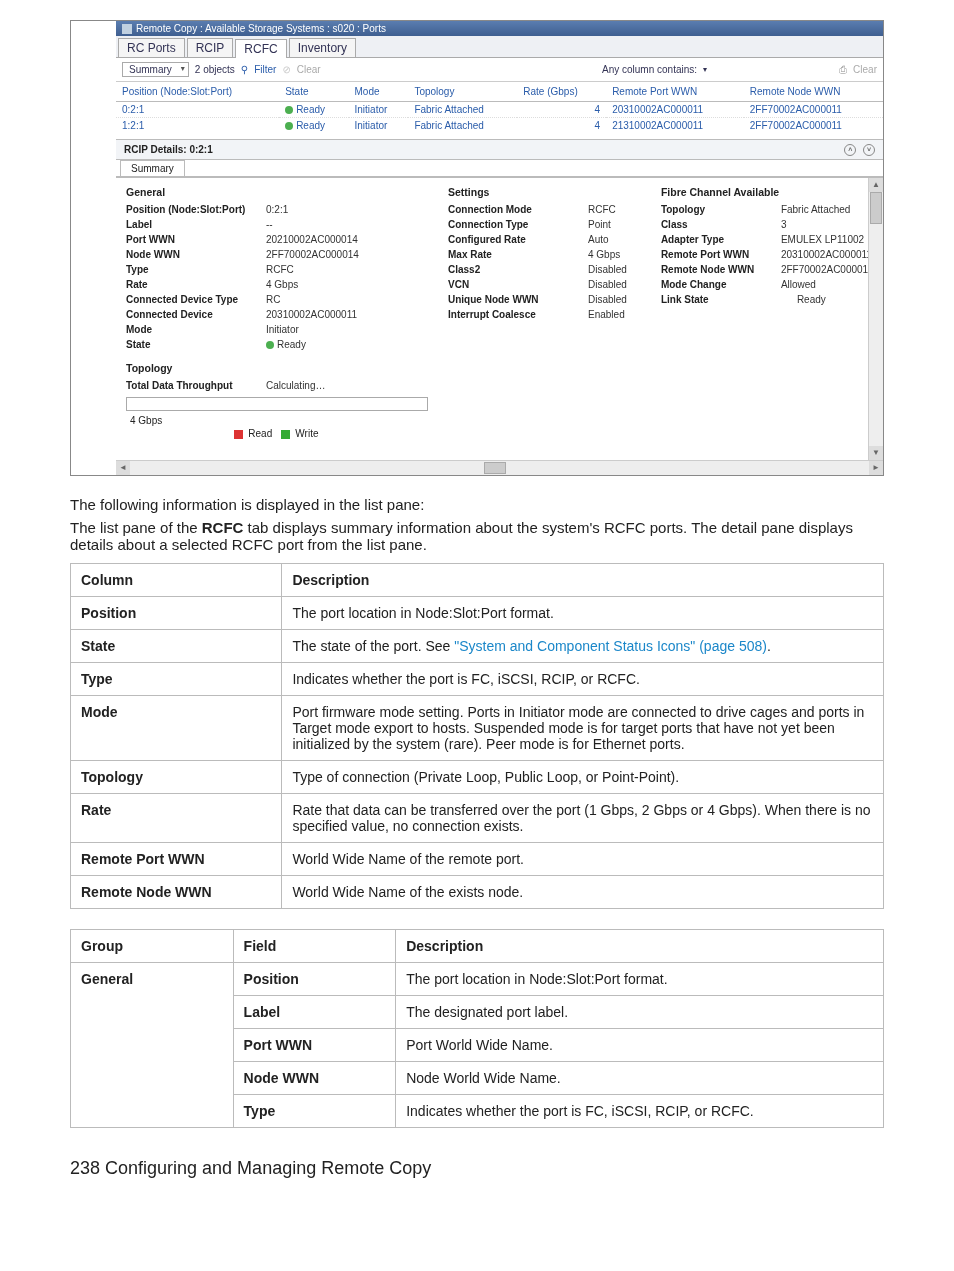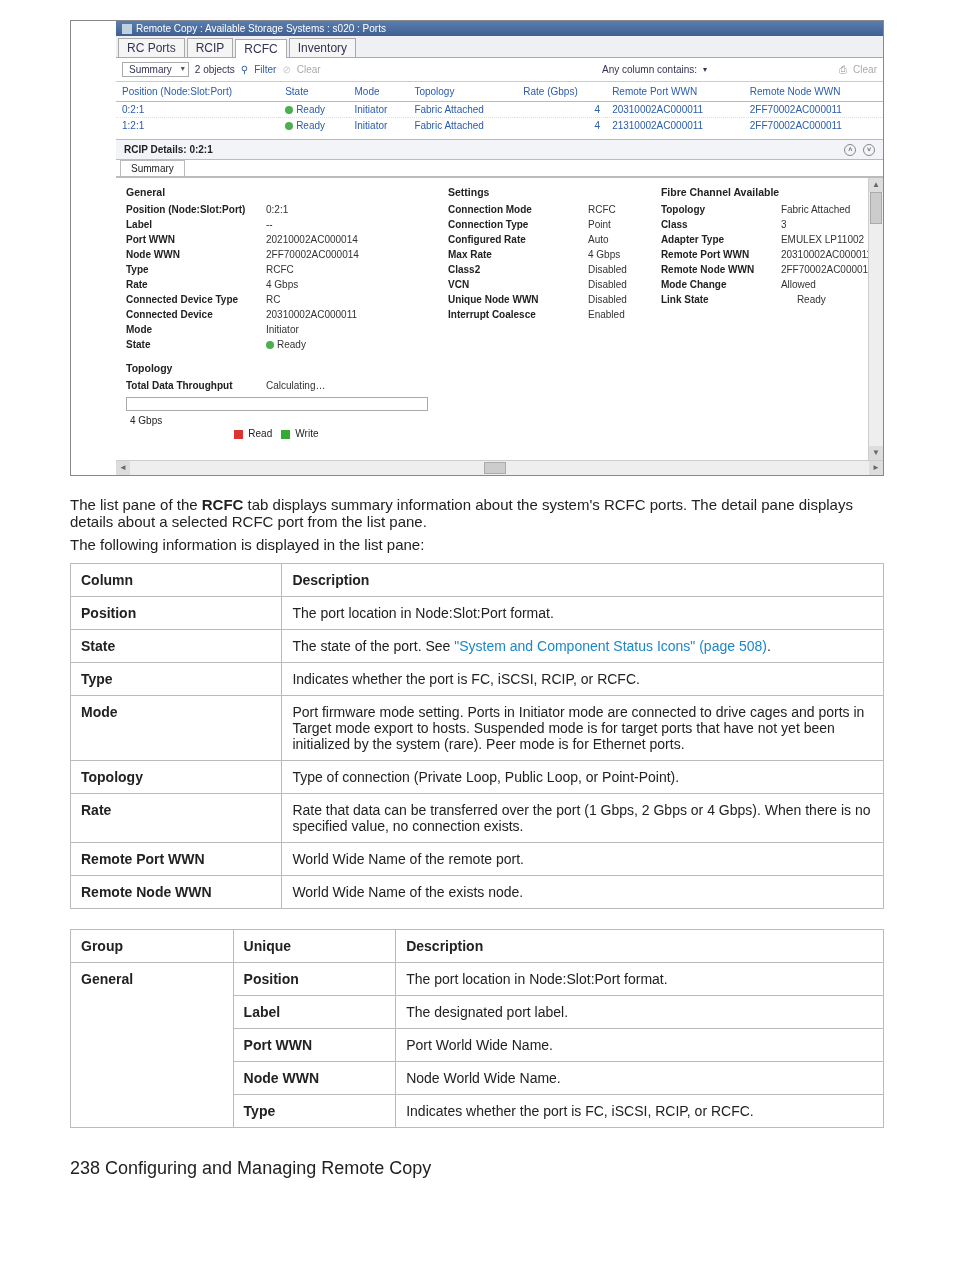--- a/index.html
+++ b/index.html
@@ -487,24 +487,24 @@
     </div>
 
     <div class="scrollbar-h">
       <div class="arrow-l">◄</div>
       <div class="thumb-h"></div>
       <div class="arrow-r">►</div>
     </div>
   </div>
 
   <div class="body-text">
+    <p>The following information is displayed in the list pane:</p>
     <p>
       <span>The list pane of the </span><b>RCFC</b><span> tab displays summary information about the system's RCFC ports. The detail pane displays details about a selected RCFC port from the list pane.</span>
     </p>
-    <p>The following information is displayed in the list pane:</p>
 
     <table class="doc">
       <thead>
         <tr>
           <th style="width:26%;">Column</th>
           <th>Description</th>
         </tr>
       </thead>
       <tbody>
         <tr>
@@ -542,21 +542,21 @@
             <td>World Wide Name of the exists node.</td>
           </tr>
       </tbody>
     </table>
 
 
     <table class="doc">
       <thead>
         <tr>
           <th style="width:20%;">Group</th>
-          <th style="width:20%;">Unique</th>
+          <th style="width:20%;">Field</th>
           <th>Description</th>
         </tr>
       </thead>
       <tbody>
         <tr>
           <td class="bold" rowspan="5">General</td>
           <td class="bold">Position</td>
           <td>The port location in Node:Slot:Port format.</td>
         </tr>
         <tr>

